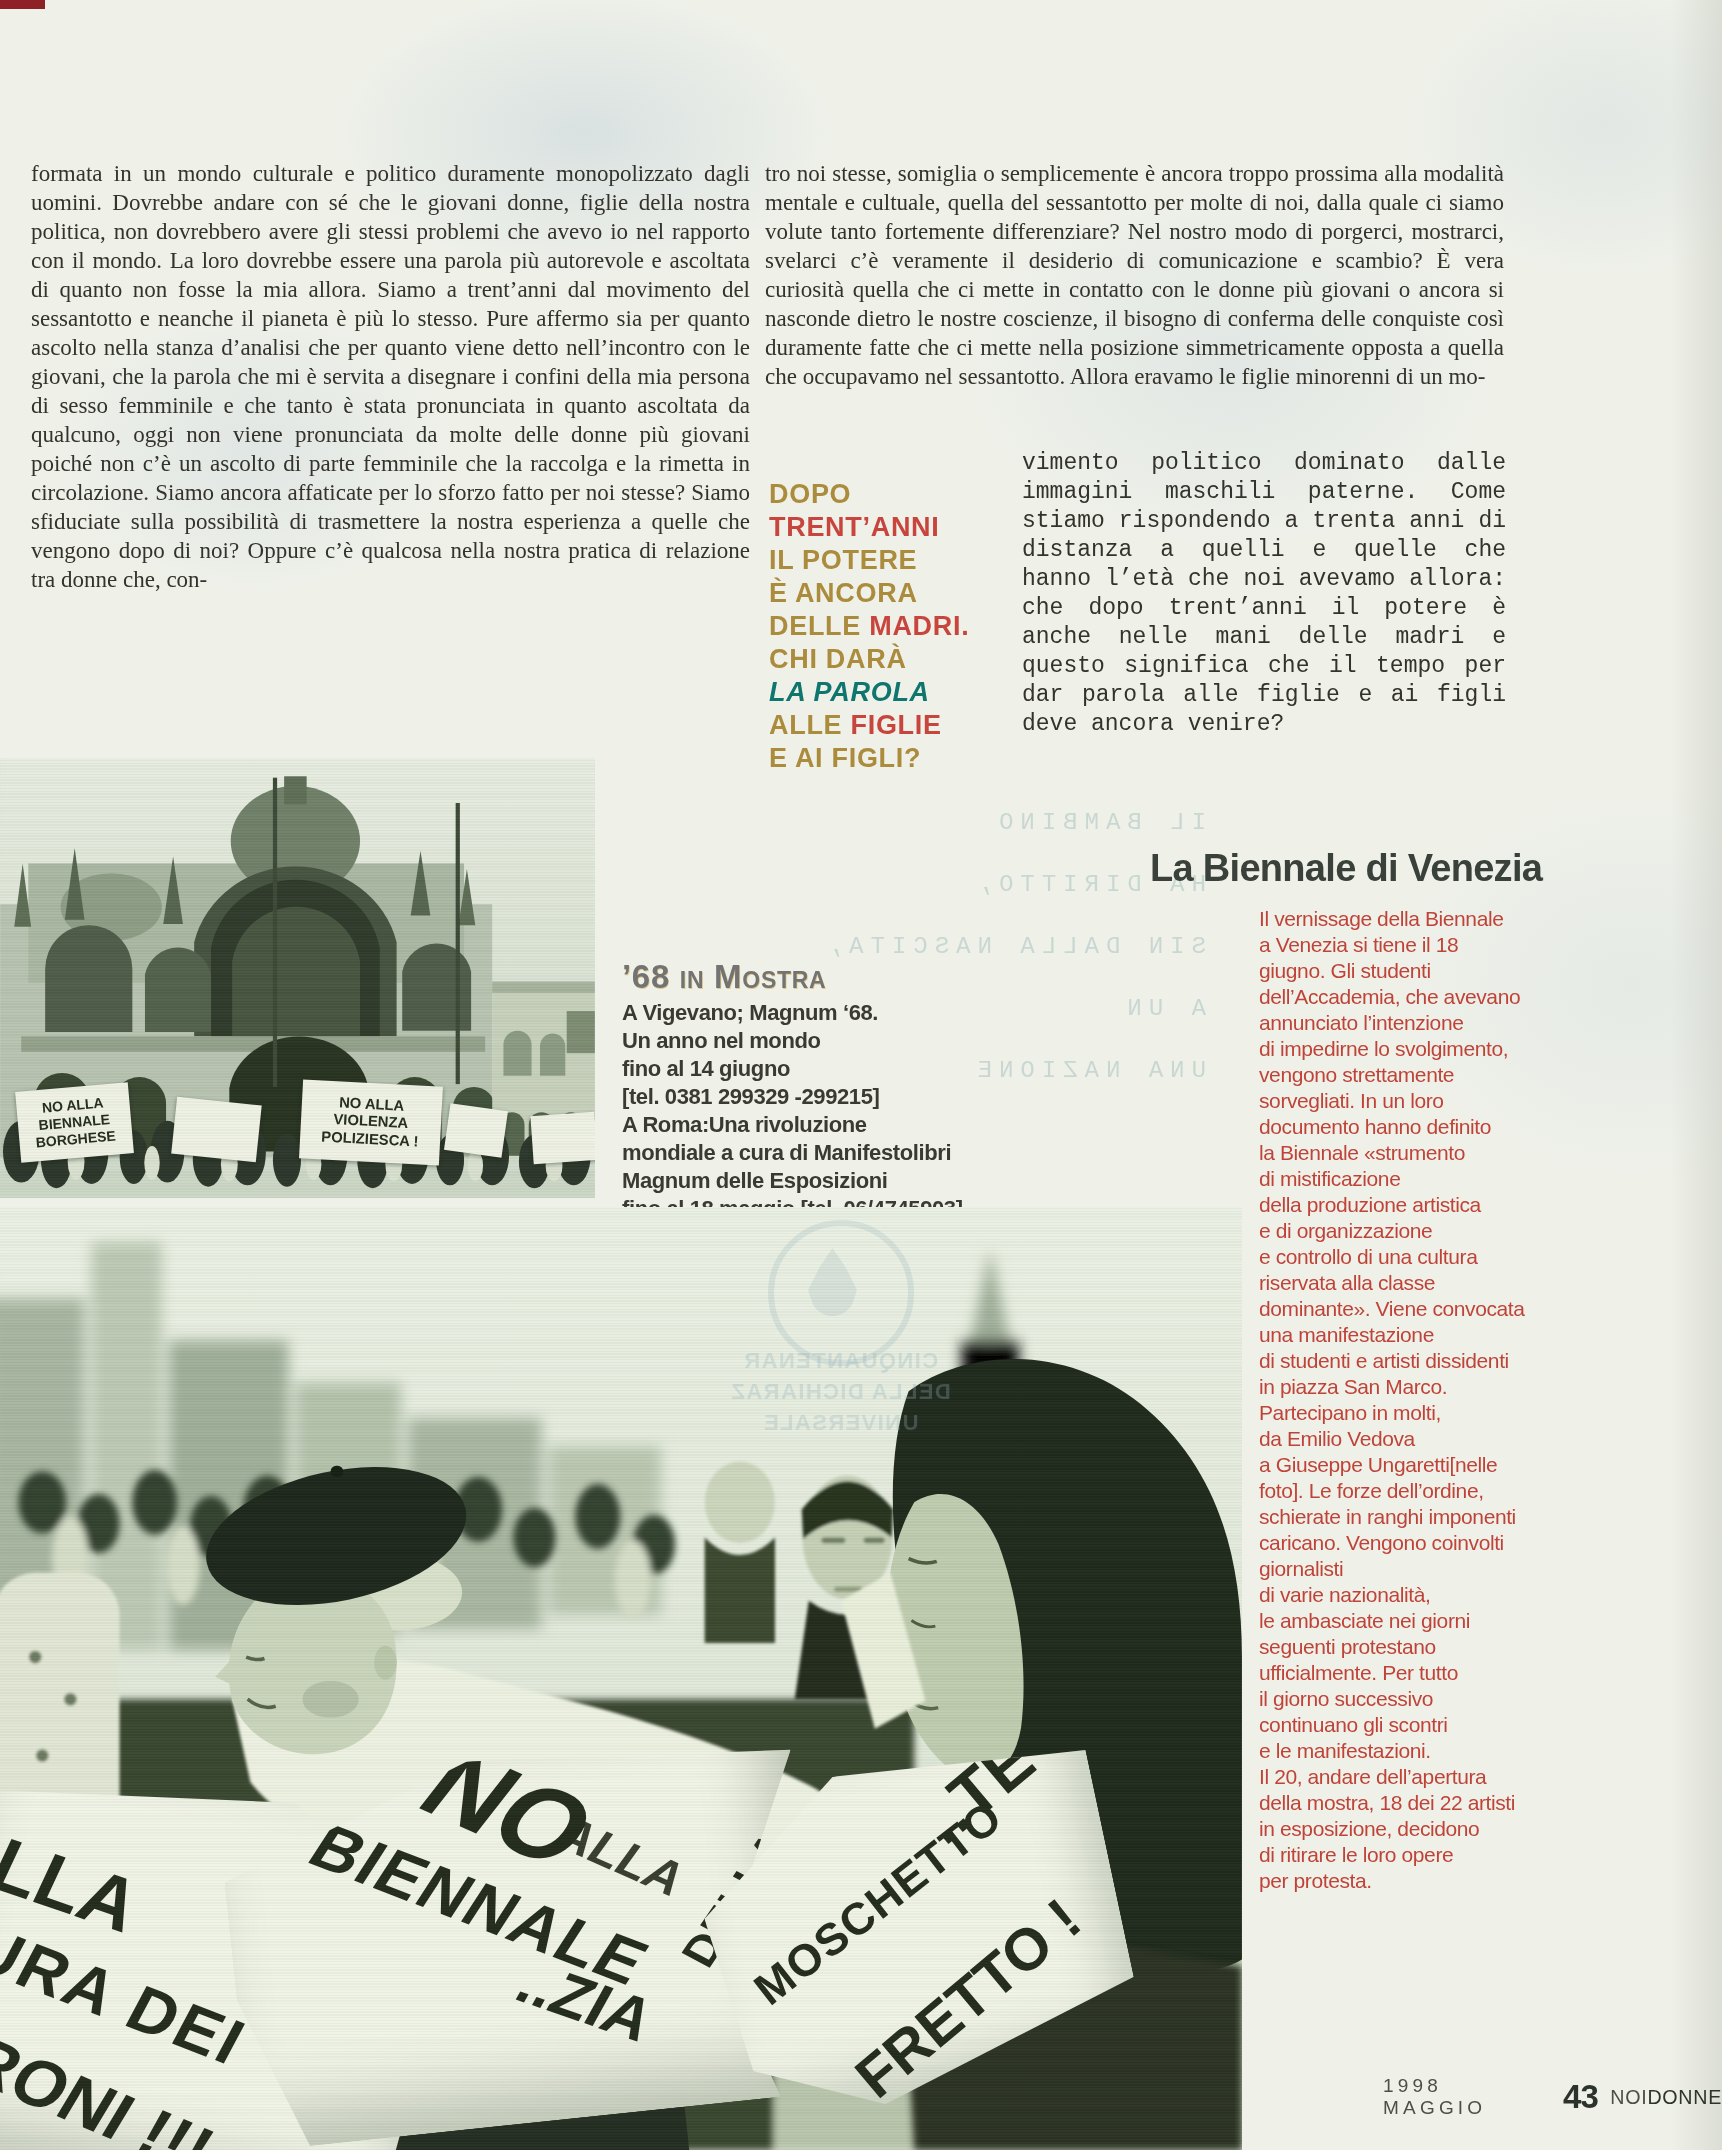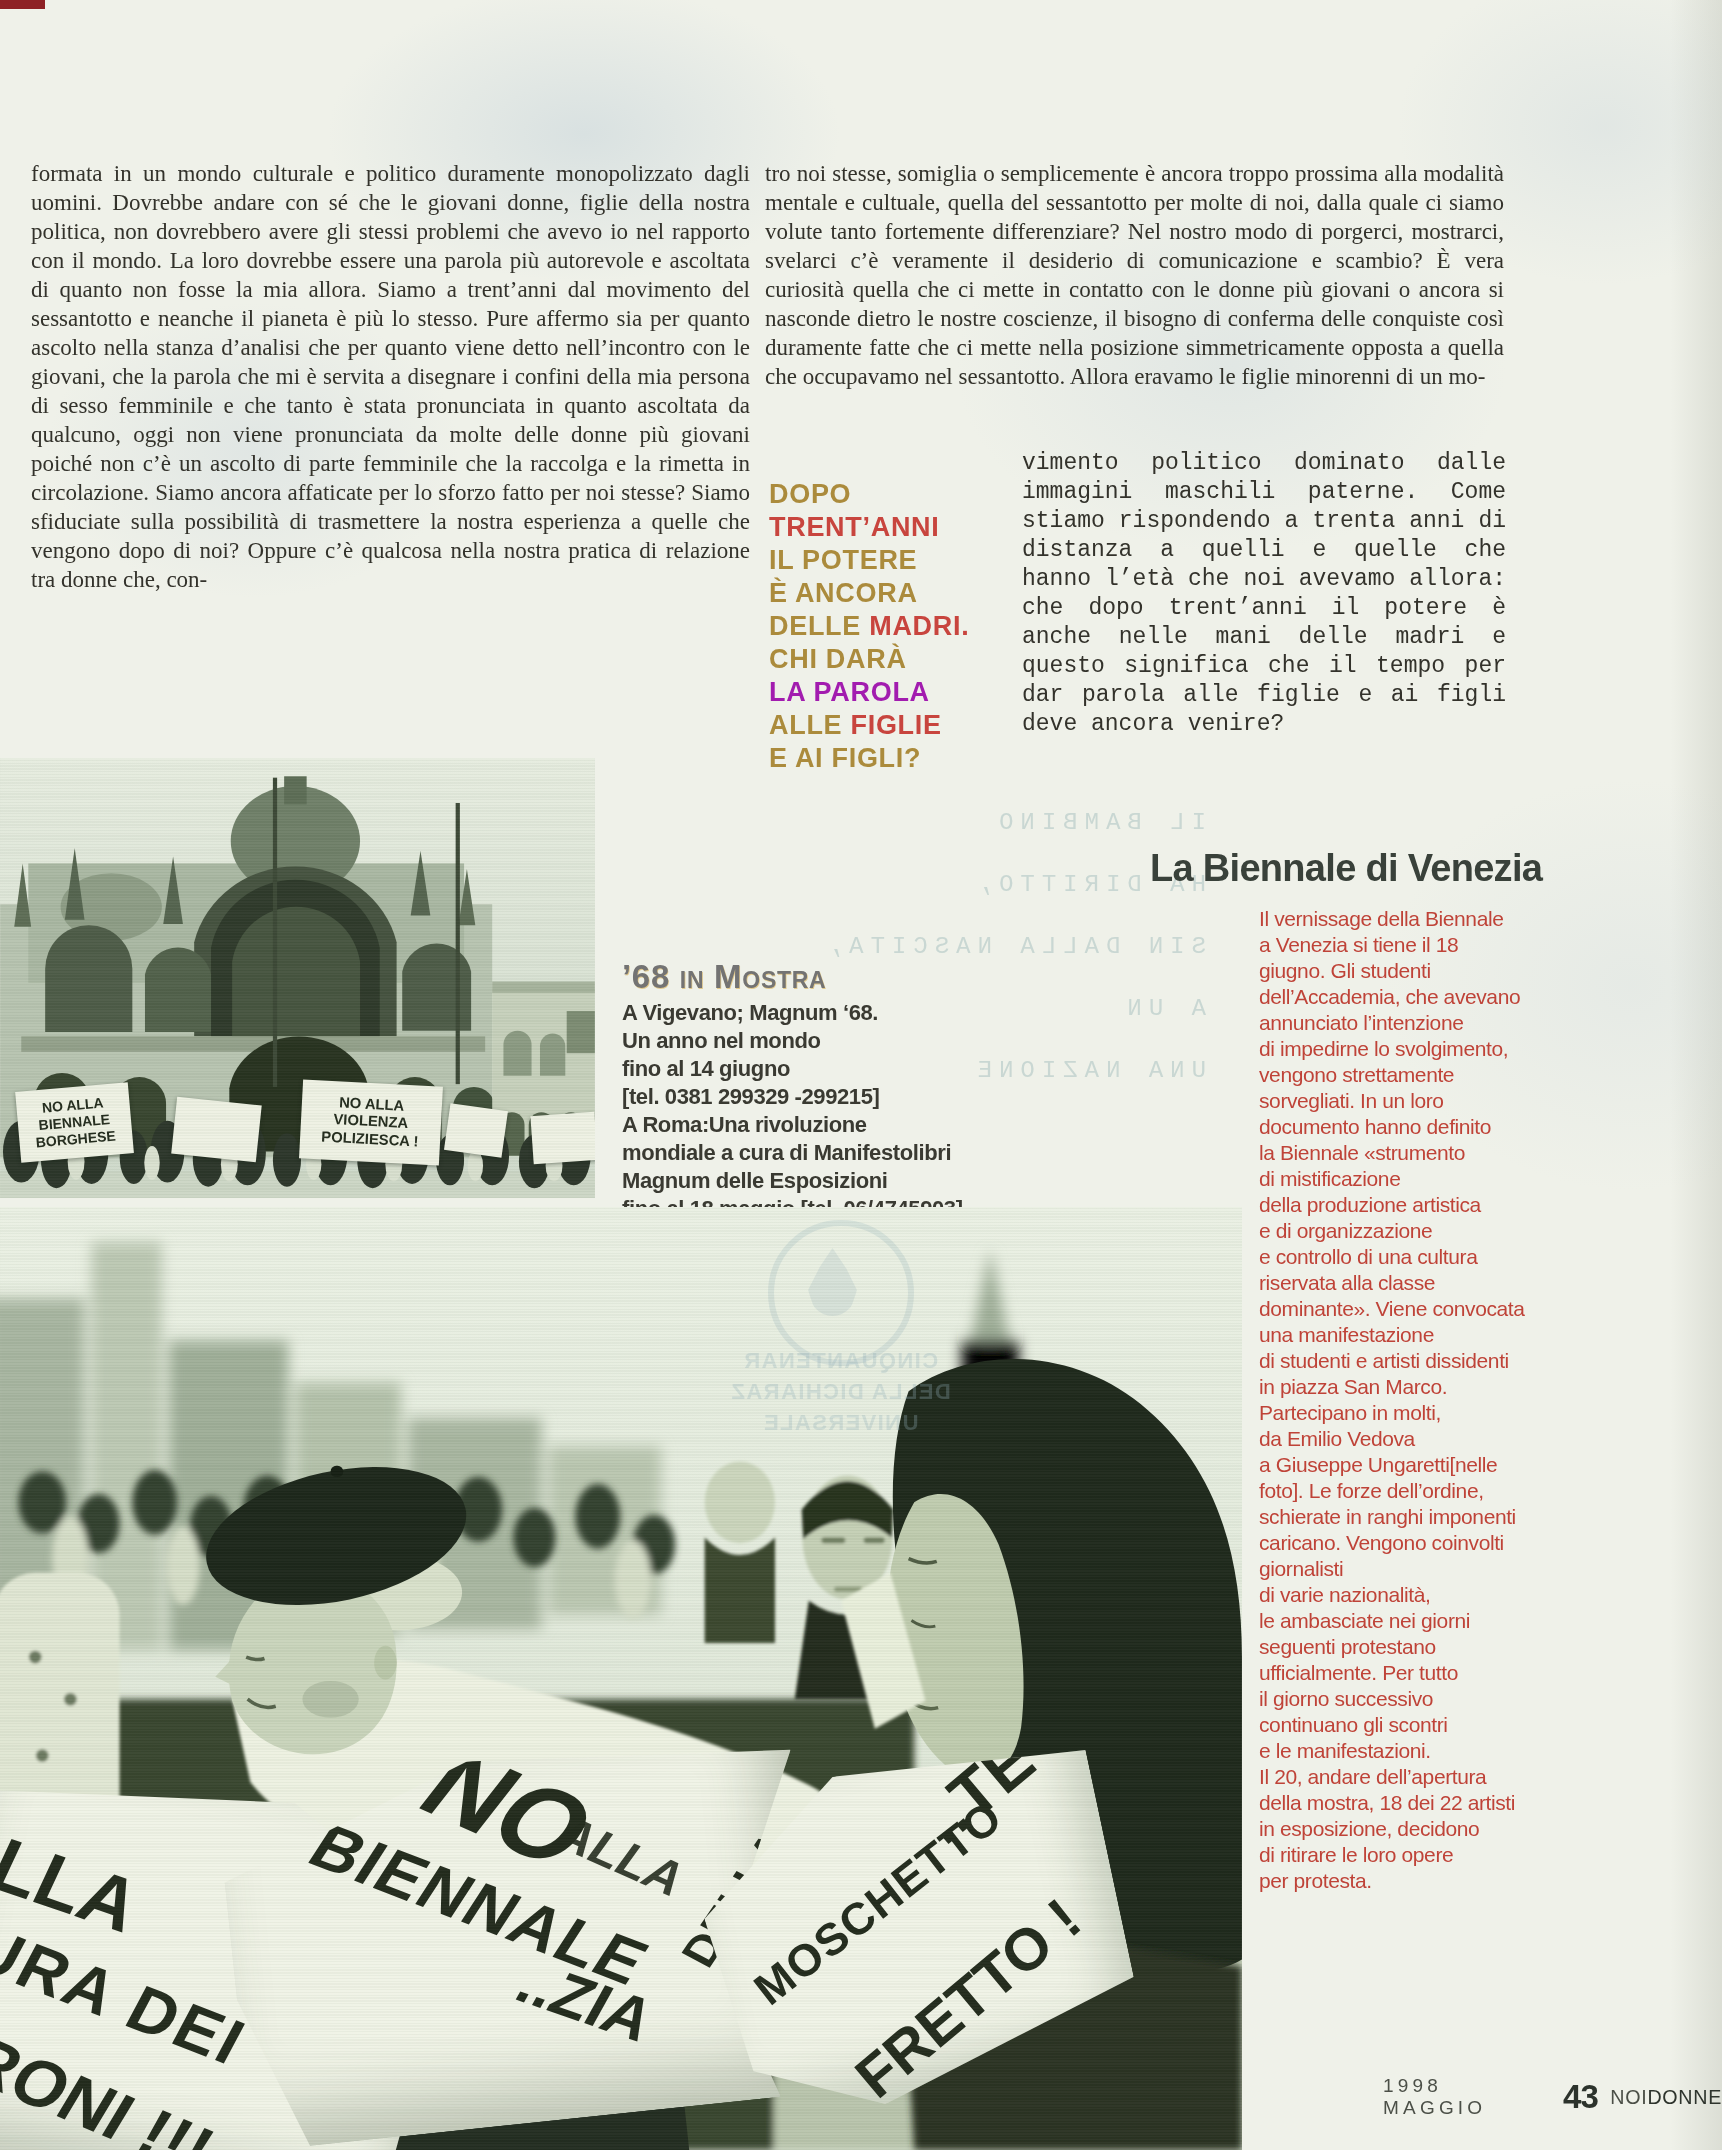--- a/index.html
+++ b/index.html
@@ -124,21 +124,21 @@
   <div class="bodycopy" id="col2a">tro noi stesse, somiglia o semplicemente è ancora troppo prossima alla modalità mentale e cultuale, quella del sessantotto per molte di noi, dalla quale ci siamo volute tanto fortemente differenziare? Nel nostro modo di porgerci, mostrarci, svelarci c’è veramente il desiderio di comunicazione e scambio? È vera curiosità quella che ci mette in contatto con le donne più giovani o ancora si nasconde dietro le nostre coscienze, il bisogno di conferma delle conquiste così duramente fatte che ci mette nella posizione simmetricamente opposta a quella che occupavamo nel sessantotto. Allora eravamo le figlie minorenni di un mo-</div>
   <div class="bodycopy" id="col2b">vimento politico dominato dalle immagini maschili paterne. Come stiamo rispondendo a trenta anni di distanza a quelli e quelle che hanno l’età che noi avevamo allora: che dopo trent’anni il potere è anche nelle mani delle madri e questo significa che il tempo per dar parola alle figlie e ai figli deve ancora venire?</div>
 
   <div class="pull-quote">
       <div><span style="color: rgb(171, 139, 60);">DOPO</span></div>
       <div><span style="color: rgb(200, 69, 62);">TRENT’ANNI</span></div>
       <div><span style="color: rgb(171, 139, 60);">IL POTERE</span></div>
       <div><span style="color: rgb(171, 139, 60);">È ANCORA</span></div>
       <div><span style="color: rgb(171, 139, 60);">DELLE </span><span style="color: rgb(200, 69, 62);">MADRI.</span></div>
       <div><span style="color: rgb(171, 139, 60);">CHI DARÀ</span></div>
-      <div><span style="color: #a21caf;">LA PAROLA</span></div>
+      <div><span style="color: #0f766e; font-style: italic;">LA PAROLA</span></div>
       <div><span style="color: rgb(171, 139, 60);">ALLE </span><span style="color: rgb(200, 69, 62);">FIGLIE</span></div>
       <div><span style="color: rgb(171, 139, 60);">E AI FIGLI?</span></div>
     </div>
 
   <div class="ghost-back">
       <div>IL BAMBINO</div>
       <div>HA DIRITTO,</div>
       <div>SIN DALLA NASCITA,</div>
       <div>A UN</div>
       <div>UNA NAZIONE</div>

